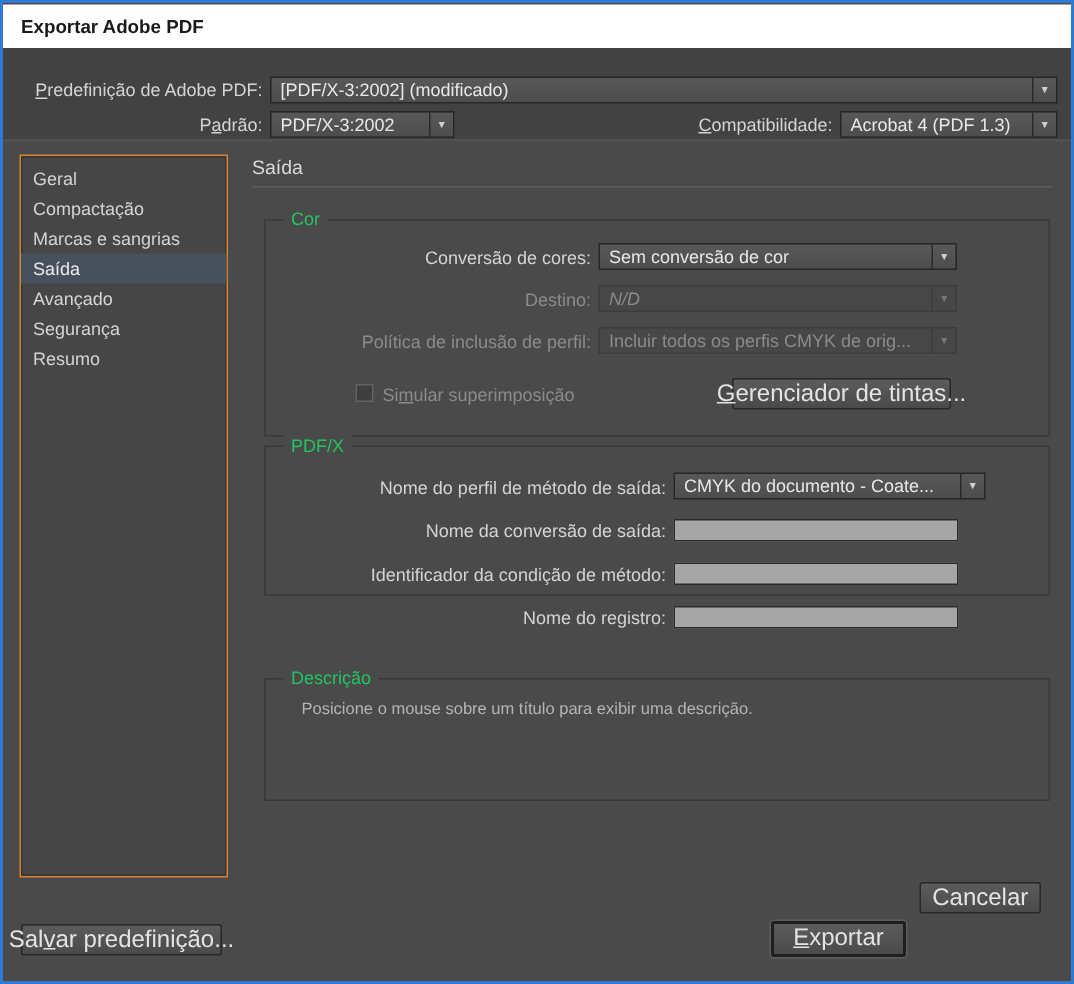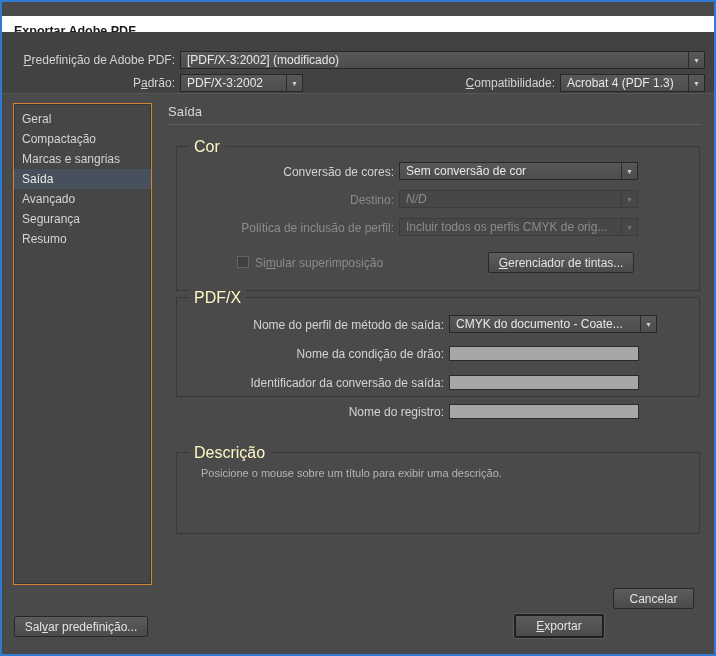--- a/index.html
+++ b/index.html
@@ -7,21 +7,21 @@
   body { font-family: "Liberation Sans", "DejaVu Sans", sans-serif; }
 
   .window {
     position: relative;
     width: 716px; height: 656px;
     background: #4a4a4a;
     box-shadow: inset 0 0 0 2px #2e7bd1;
     overflow: hidden;
   }
   .titlebar {
-    position: absolute; left:2px; top:16px; width:712px; height:30px;
+    position: absolute; left:2px; top:3px; width:712px; height:30px;
     background:#ffffff;
   }
   .titlebar .title {
     position:absolute; left:12px; top:0; line-height:30px;
     font-size:12.5px; color:#1a1a1a; font-weight:600;
   }
 
   .header-zone {
     position:absolute; left:2px; top:32px; width:712px; height:62px;
     background:#424242; border-bottom:1px solid #565656;
@@ -76,36 +76,36 @@
     position:absolute; left:168px; top:124px; width:534px; height:1px;
     background:#5d5d5d;
   }
 
   .groupbox {
     position:absolute; border:1px solid #393939;
   }
   .groupbox .legend {
     position:absolute; top:-8px; left:12px;
     background:#4a4a4a; padding:0 5px;
-    font-size:16px; color:#fef9c3; line-height:15px;
+    font-size:12px; color:#22c55e; line-height:15px;
   }
   .gb-cor   { left:176px; top:146px; width:524px; height:145px; }
   .gb-pdfx  { left:176px; top:297px; width:524px; height:100px;padding-left:36px; }
   .gb-desc  { left:176px; top:452px; width:524px; height:82px; }
 
   .checkbox {
     position:absolute; width:12px; height:12px;
     background:#3f3f3f; border:1px solid #646464;
   }
 
   .btn {
     position:absolute;
     background: linear-gradient(#5c5c5c, #4a4a4a);
     border:1px solid #282828; border-radius:2px;
-    color:#e3e3e3; font-size:12px;
+    color:#e3e3e3; font-size:16px;
     display:flex; align-items:center; justify-content:center;
     cursor:default; white-space:nowrap;
   }
   .btn.default {
     border:2px solid #1f1f1f;
     box-shadow: 0 0 0 1px #5e5e5e;
   }
 
   .textfield {
     position:absolute; height:15px;
@@ -198,24 +198,24 @@
 
   <div class="groupbox gb-pdfx">
     <span class="legend">PDF/X</span>
 
     <div class="label" style="left:10px; top:18px; width:257px;">Nome do perfil de método de saída:</div>
     <div class="dropdown" style="left:272px; top:17px; width:208px;">
       <span class="dd-value">CMYK do documento - Coate...</span>
       <span class="dd-arrow">▼</span>
     </div>
 
-    <div class="label" style="left:10px; top:47px; width:257px;">Nome da condição de drão:</div>
+    <div class="label" style="left:10px; top:47px; width:257px;">Nome da conversão de saída:</div>
     <input class="textfield" style="left: 272px; top: 48px; width: 190px;" type="text" value="">
 
-    <div class="label" style="left:10px; top:76px; width:257px;">Identificador da conversão de saída:</div>
+    <div class="label" style="left:10px; top:76px; width:257px;">Identificador da condição de método:</div>
     <input class="textfield" style="left: 272px; top: 77px; width: 190px;" type="text" value="">
 
     <div class="label" style="left:10px; top:105px; width:257px;">Nome do registro:</div>
     <input class="textfield" style="left: 272px; top: 106px; width: 190px;" type="text" value="">
   </div>
 
   <div class="groupbox gb-desc">
     <span class="legend">Descrição</span>
     <div class="desc-text" style="left:24px; top:14px;">Posicione o mouse sobre um título para exibir uma descrição.</div>
   </div>

